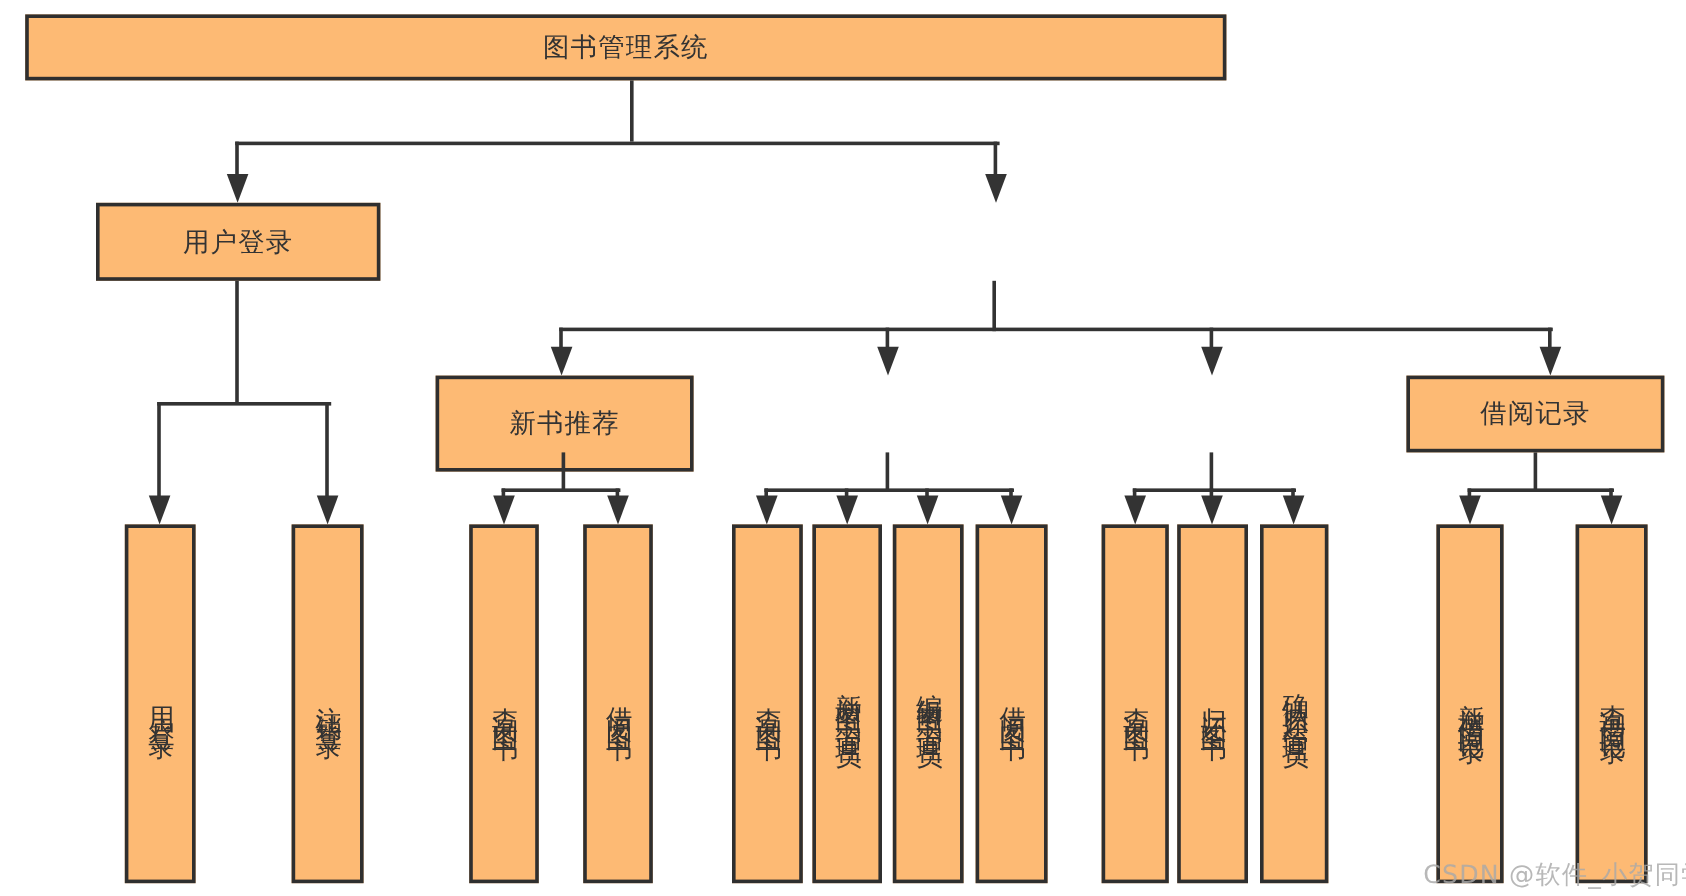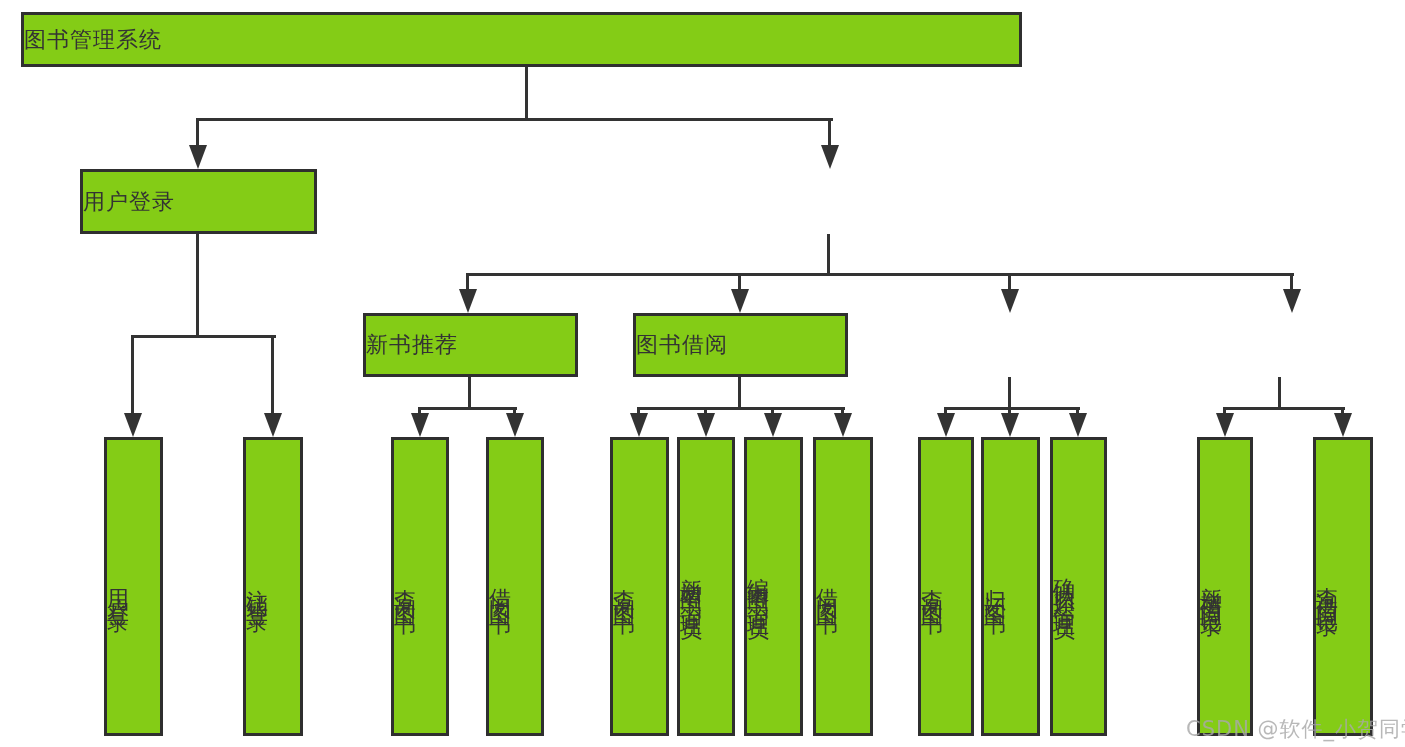--- a/index.html
+++ b/index.html
@@ -1,22 +1,22 @@
 <!DOCTYPE html>
 <html><head>
 <meta charset="utf-8">
 <style>
   html,body { margin:0; padding:0; background:#ffffff; }
   .canvas {
     position:relative; width:1405px; height:747px; background:#ffffff;
     font-family:"DejaVu Sans","Liberation Sans",sans-serif; overflow:hidden;
   }
   .box {
-    position:absolute; box-sizing:border-box; border:3px solid #2f2f2f; background:#84cc16;
-    display:flex; align-items:center; justify-content:flex-start; color:#333333;
+    position:absolute; box-sizing:border-box; border:3px solid #2f2f2f; background:#fdba74;
+    display:flex; align-items:center; justify-content:center; color:#333333;
   }
   .hlabel { font-size:22px; letter-spacing:1px; white-space:nowrap; }
   .vtext  { writing-mode:vertical-rl; text-orientation:mixed; font-size:22px; letter-spacing:8px; line-height:1.0; }
   .vline, .hline { position:absolute; background:#333333; }
   .arrow {
     position:absolute; width:0; height:0;
     border-left:9px solid transparent; border-right:9px solid transparent; border-top:24px solid #333333;
   }
   .watermark {
     position:absolute; left:1186px; top:715px; font-size:21px; color:rgba(168,168,168,0.82);
@@ -54,25 +54,25 @@
   <div class="hline" style="left:466px; top:273px; width:828px; height:3px;"></div>
   <div class="vline" style="left:466px;  top:273px; width:3px; height:18px;"></div>
   <div class="arrow" style="left:459px;  top:289px;"></div>
   <div class="vline" style="left:738px;  top:273px; width:3px; height:18px;"></div>
   <div class="arrow" style="left:731px;  top:289px;"></div>
   <div class="vline" style="left:1008px; top:273px; width:3px; height:18px;"></div>
   <div class="arrow" style="left:1001px; top:289px;"></div>
   <div class="vline" style="left:1290px; top:273px; width:3px; height:18px;"></div>
   <div class="arrow" style="left:1283px; top:289px;"></div>
 
-  <div class="box" style="left:363px;  top:313px; width:215px; height:64px;">
+  <div class="box" style="left:363px;  top:313px; width:215px; height:80px;">
     <span class="hlabel">新书推荐</span>
   </div>
-  <div class="box" style="left:633px;  top:313px; width:215px; height:64px;">
-    <span class="hlabel">图书借阅</span>
+  <div class="box" style="left:1172px; top:313px; width:215px; height:64px;">
+    <span class="hlabel">借阅记录</span>
   </div>
 
   <div class="vline" style="left:468px; top:377px; width:3px; height:33px;"></div>
   <div class="hline" style="left:418px; top:407px; width:99px; height:3px;"></div>
   <div class="vline" style="left:418px; top:407px; width:3px; height:10px;"></div>
   <div class="arrow" style="left:411px; top:413px;"></div>
   <div class="vline" style="left:513px; top:407px; width:3px; height:10px;"></div>
   <div class="arrow" style="left:506px; top:413px;"></div>
 
   <div class="vline" style="left:738px; top:377px; width:3px; height:33px;"></div>

